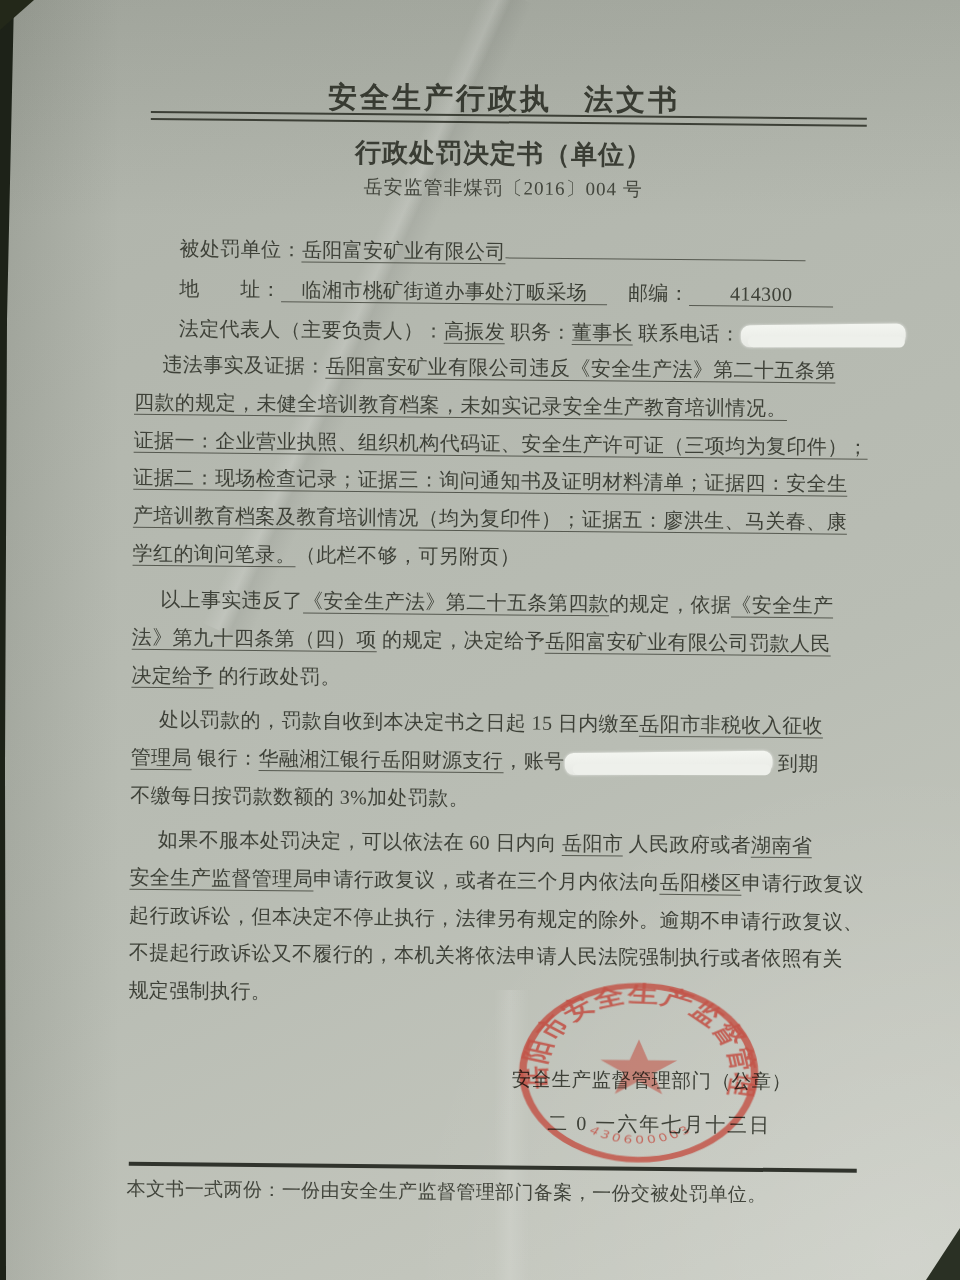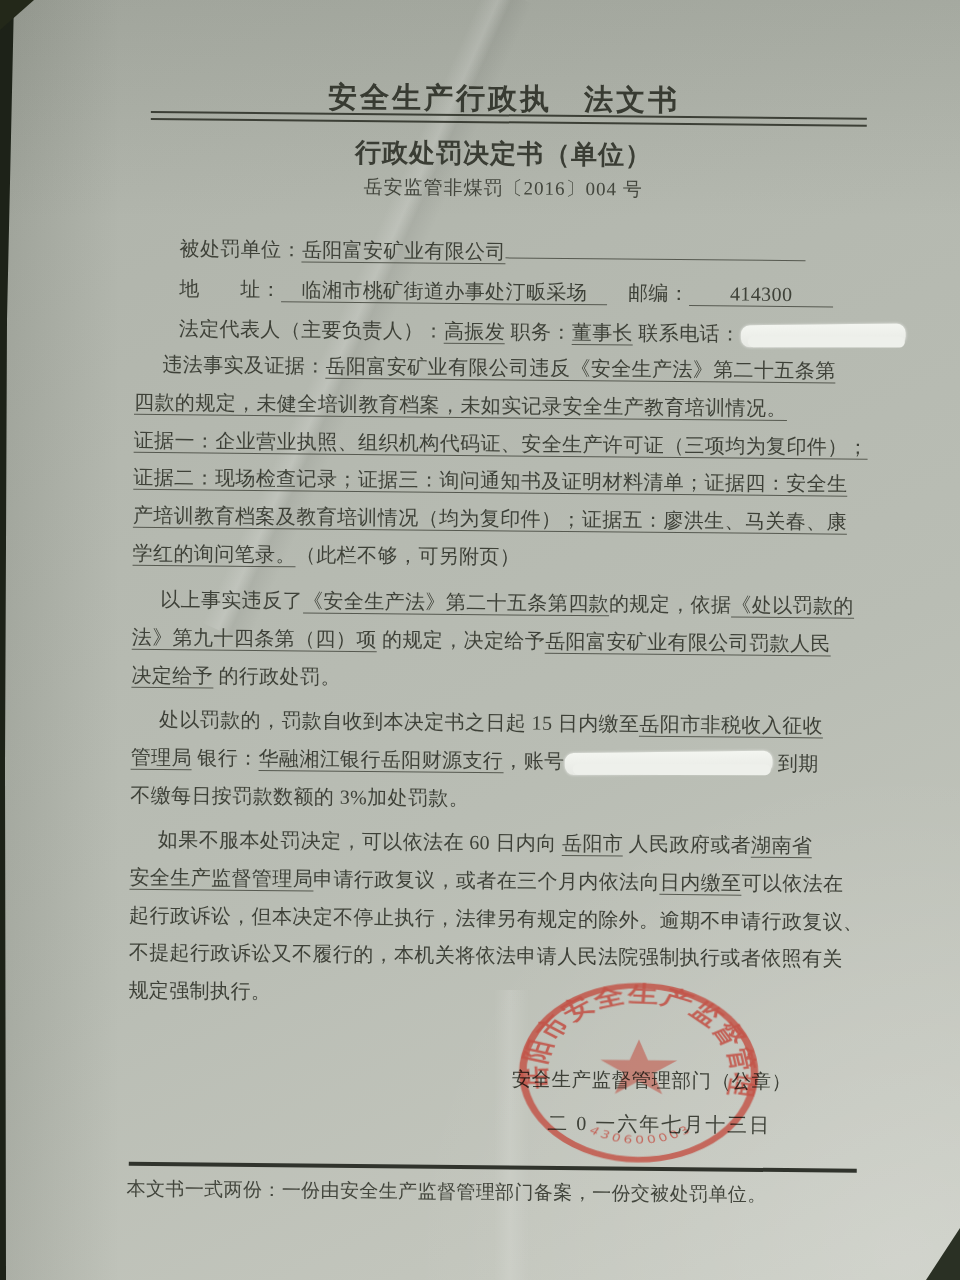--- a/index.html
+++ b/index.html
@@ -95,32 +95,32 @@
     </div>
   <div class="block blk-facts" id="blk-facts">
       <div class="tline indent"><span>违法事实及证据：</span><span class="u">岳阳富安矿业有限公司违反《安全生产法》第二十五条第</span></div>
       <div class="tline"><span class="u">四款的规定，未健全培训教育档案，未如实记录安全生产教育培训情况。</span></div>
       <div class="tline"><span class="u">证据一：企业营业执照、组织机构代码证、安全生产许可证（三项均为复印件）；</span></div>
       <div class="tline"><span class="u">证据二：现场检查记录；证据三：询问通知书及证明材料清单；证据四：安全生</span></div>
       <div class="tline"><span class="u">产培训教育档案及教育培训情况（均为复印件）；证据五：廖洪生、马关春、康</span></div>
       <div class="tline"><span class="u">学红的询问笔录。</span><span>（此栏不够，可另附页）</span></div>
     </div>
   <div class="block blk-decision" id="blk-decision">
-      <div class="tline indent"><span>以上事实违反了</span><span class="u">《安全生产法》第二十五条第四款</span><span>的规定，依据</span><span class="u">《处以罚款的</span></div>
+      <div class="tline indent"><span>以上事实违反了</span><span class="u">《安全生产法》第二十五条第四款</span><span>的规定，依据</span><span class="u">《安全生产</span></div>
       <div class="tline"><span class="u">法》第九十四条第（四）项</span><span> 的规定，决定给予</span><span class="u">岳阳富安矿业有限公司罚款人民</span></div>
       <div class="tline"><span class="u">决定给予</span><span> 的行政处罚。</span></div>
     </div>
   <div class="block blk-payment" id="blk-payment">
       <div class="tline indent"><span>处以罚款的，罚款自收到本决定书之日起 15 日内缴至</span><span class="u">岳阳市非税收入征收</span></div>
       <div class="tline"><span class="u">管理局</span><span> 银行：</span><span class="u">华融湘江银行岳阳财源支行</span><span>，账号</span><span class="redact" style="width: 208px;"></span><span> 到期</span></div>
       <div class="tline"><span>不缴每日按罚款数额的 3%加处罚款。</span></div>
     </div>
   <div class="block blk-appeal" id="blk-appeal">
       <div class="tline indent"><span>如果不服本处罚决定，可以依法在 60 日内向 </span><span class="u">岳阳市</span><span> 人民政府或者</span><span class="u">湖南省</span></div>
-      <div class="tline"><span class="u">安全生产监督管理局</span><span>申请行政复议，或者在三个月内依法向</span><span class="u">日内缴至</span><span>可以依法在</span></div>
+      <div class="tline"><span class="u">安全生产监督管理局</span><span>申请行政复议，或者在三个月内依法向</span><span class="u">岳阳楼区</span><span>申请行政复议</span></div>
       <div class="tline"><span>起行政诉讼，但本决定不停止执行，法律另有规定的除外。逾期不申请行政复议、</span></div>
       <div class="tline"><span>不提起行政诉讼又不履行的，本机关将依法申请人民法院强制执行或者依照有关</span></div>
       <div class="tline"><span>规定强制执行。</span></div>
     </div>
 
   <div class="sig-label">安全生产监督管理部门（公章）</div>
   <div class="sig-date">二 0 一六年七月十三日</div>
 
   <svg class="seal" viewBox="0 0 190 190" preserveAspectRatio="none">
     <circle cx="95" cy="95" r="86" fill="none" stroke="#c2382c" stroke-width="5.5" opacity=".85"></circle>

